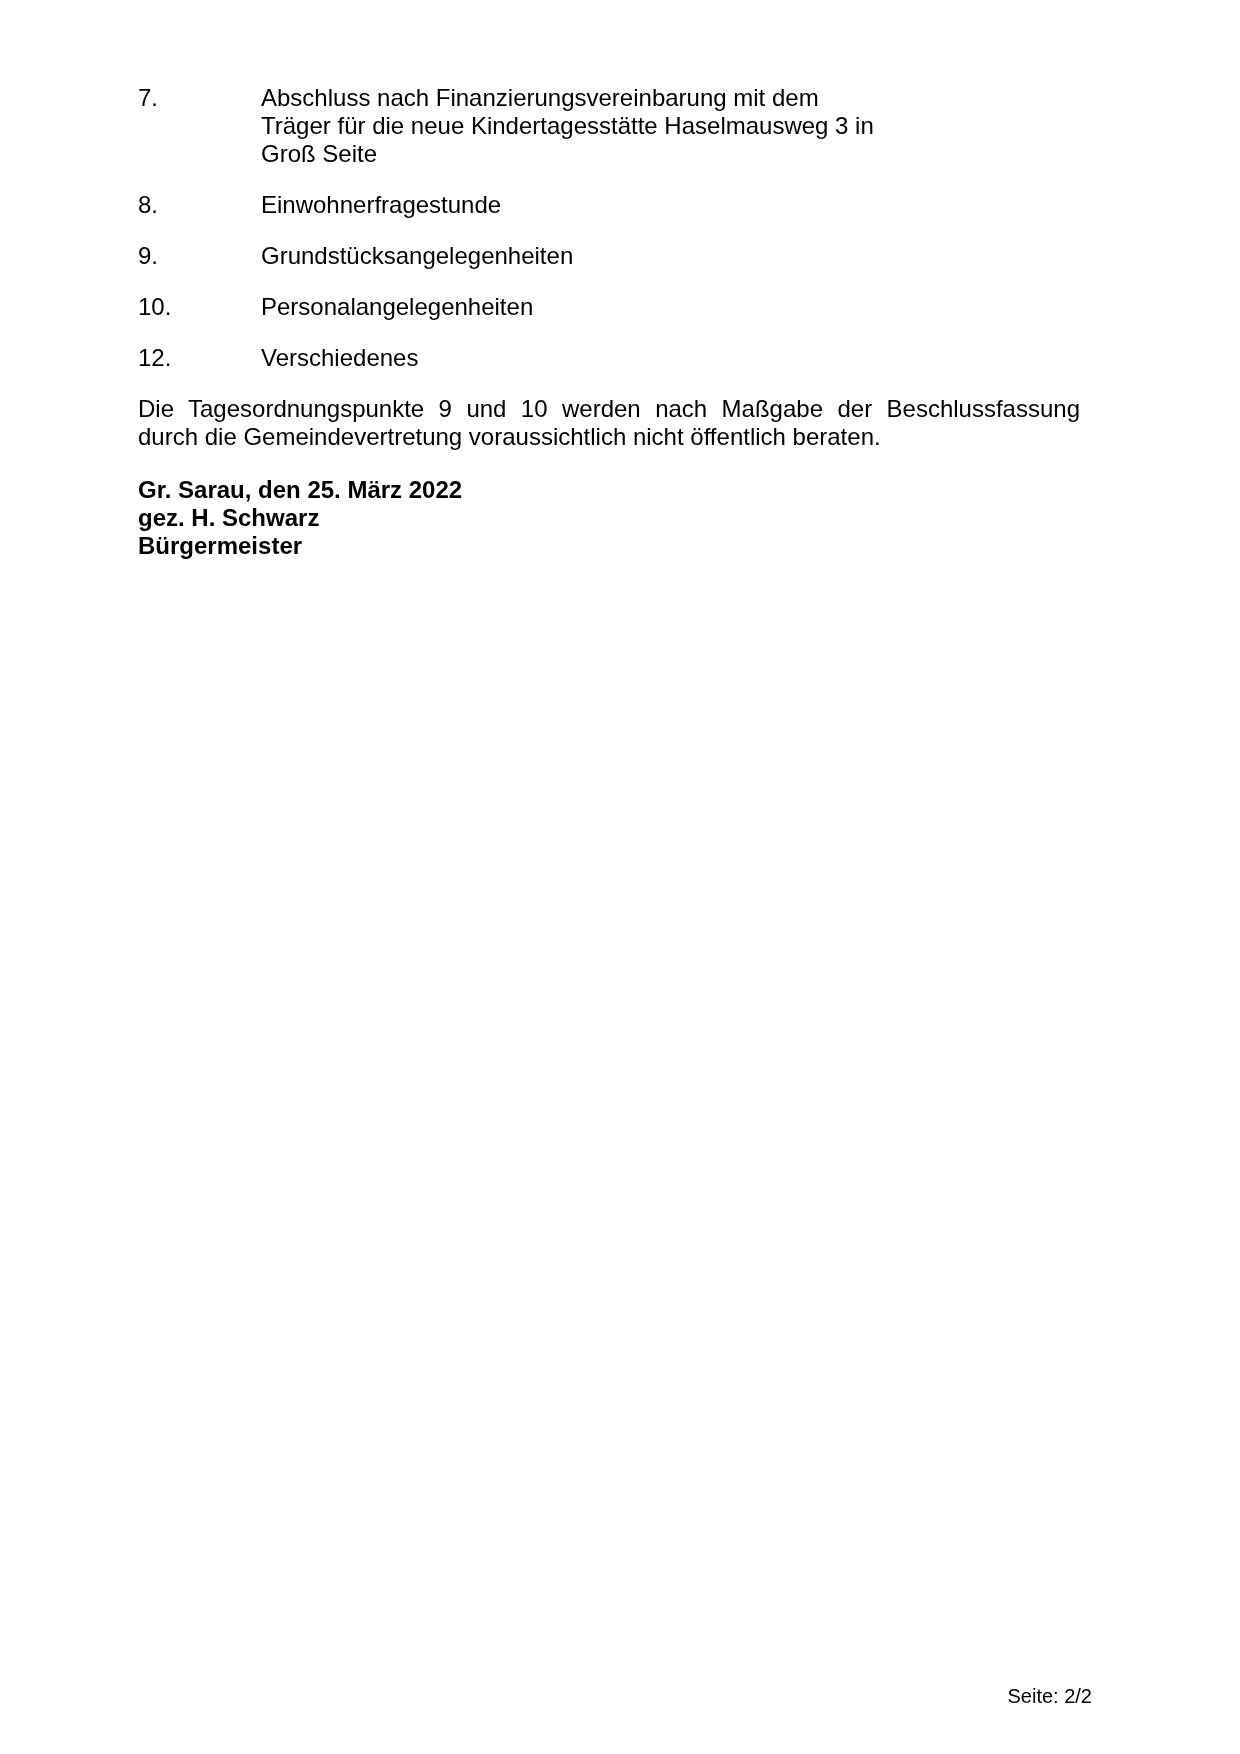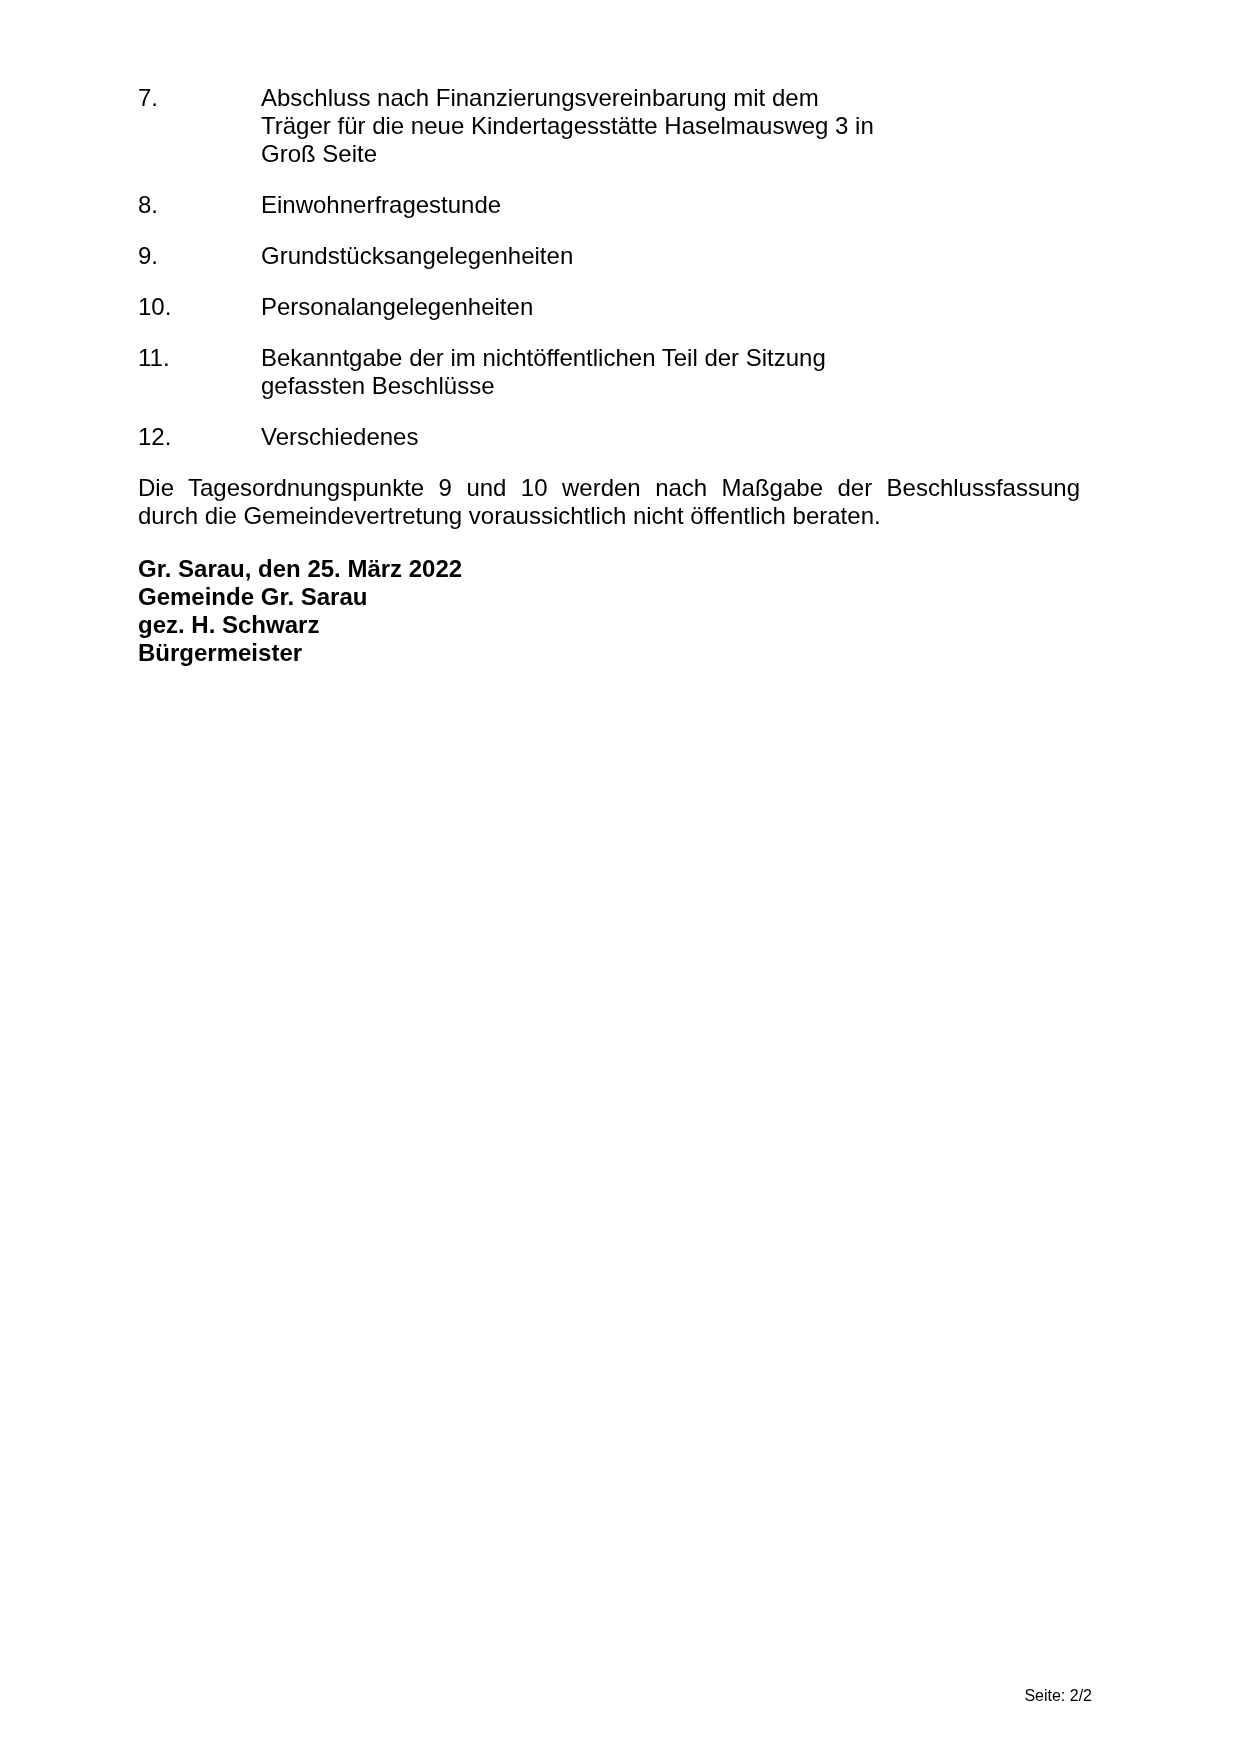--- a/index.html
+++ b/index.html
@@ -40,21 +40,21 @@
     text-align-last: justify;
   }
   .signature-block {
     margin-top: 25px;
     font-weight: bold;
   }
   .footer {
     position: absolute;
     top: 1686px;
     right: 148px;
-    font-size: 16px;
+    font-size: 20px;
     line-height: 20px;
   }
 </style>
 </head>
 <body>
 
 <div class="page">
 
   <div class="agenda-row">
     <div class="agenda-num">7.</div>
@@ -79,42 +79,34 @@
     </div>
   </div>
 
   <div class="agenda-row">
     <div class="agenda-num">10.</div>
     <div class="agenda-text">
       <div>Personalangelegenheiten</div>
     </div>
   </div>
 
-  <div class="agenda-row">
-    <div class="agenda-num">11.</div>
-    <div class="agenda-text">
-      <div>Bekanntgabe der im nichtöffentlichen Teil der Sitzung</div>
-      <div>gefassten Beschlüsse</div>
-    </div>
-  </div>
 
   <div class="agenda-row">
     <div class="agenda-num">12.</div>
     <div class="agenda-text">
       <div>Verschiedenes</div>
     </div>
   </div>
 
   <div class="closing-note">
     <div class="justified-line">Die Tagesordnungspunkte 9 und 10 werden nach Maßgabe der Beschlussfassung</div>
     <div>durch die Gemeindevertretung voraussichtlich nicht öffentlich beraten.</div>
   </div>
 
   <div class="signature-block">
     <div>Gr. Sarau, den 25. März 2022</div>
-    <div>Gemeinde Gr. Sarau</div>
     <div>gez. H. Schwarz</div>
     <div>Bürgermeister</div>
   </div>
 
   <div class="footer">Seite: 2/2</div>
 
 </div>
 
 </body></html>

